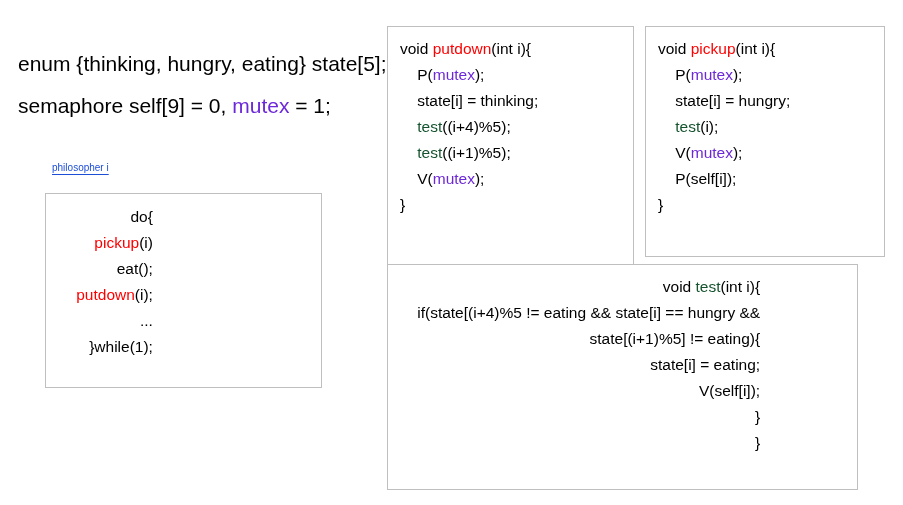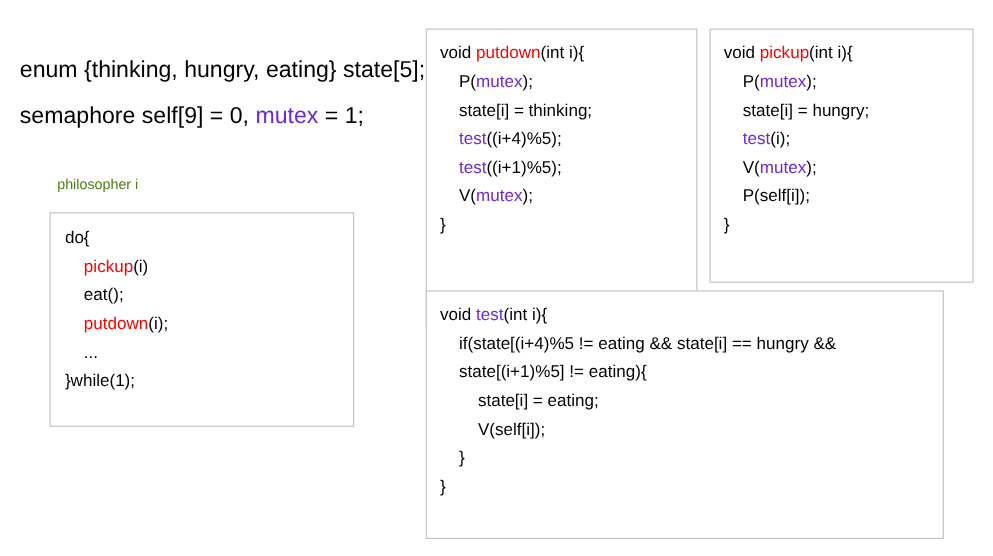--- a/index.html
+++ b/index.html
@@ -29,50 +29,52 @@
   .decl {
     font-family: "Liberation Sans", sans-serif;
     font-size: 21px;
     line-height: 26px;
     white-space: pre;
     color: #000000;
   }
 
   
   .tok-red    { color: #FF0000; }
-  .tok-cyan   { color: #6d28d9; }
+  .tok-cyan   { color: #14532d; }
   .tok-purple { color: #6d28d9; }
   .tok-black  { color: #000000; }
 
   
   .codebox {
     box-sizing: border-box;
     border: 1px solid #BFBFBF;
     background: #ffffff;
   }
 
   
   #decl-enum      { left: 18px;  top: 51px;  }
   #decl-semaphore { left: 18px;  top: 93px;  }
 
   #philosopher-label {
     left: 52px;
     top: 156px;
-    font-size: 13px;
+    font-size: 10px;
     line-height: 24px;
-    color: #4d7c0f;
+    color: #1d4ed8;
+    text-decoration: underline;
     text-underline-offset: 3px;
     white-space: pre;
   }
 
   #box-philosopher {
     left: 45px;
     top: 193px;
     width: 277px;
     height: 195px;
+    text-align: right;
   }
   #box-philosopher .lines {
     position: absolute;
     left: 13px;
     top: 10px;
   }
 
   
   #box-putdown {
     left: 387px;
@@ -98,20 +100,21 @@
     left: 12px;
     top: 9px;
   }
 
   
   #box-test {
     left: 387px;
     top: 264px;
     width: 471px;
     height: 226px;
+    text-align: right;
   }
   #box-test .lines {
     position: absolute;
     left: 12px;
     top: 9px;
   }
 
   .ln { display: block; }
 </style>
 </head>

